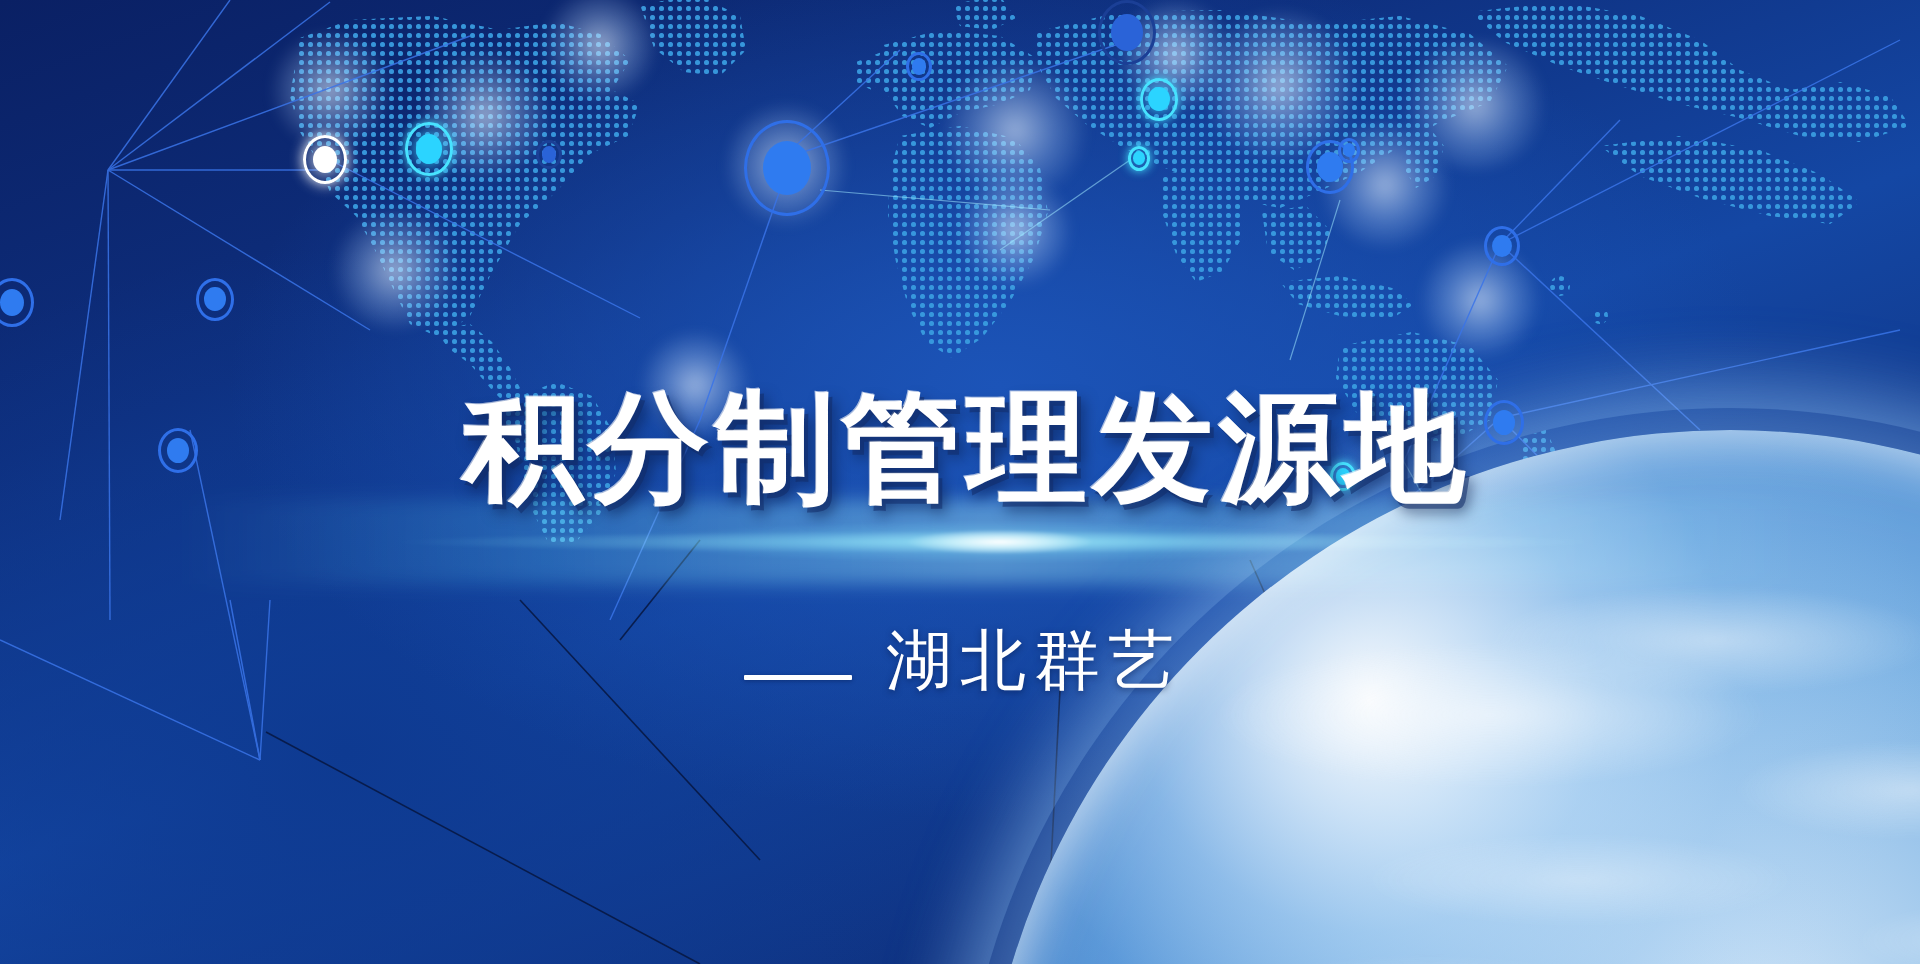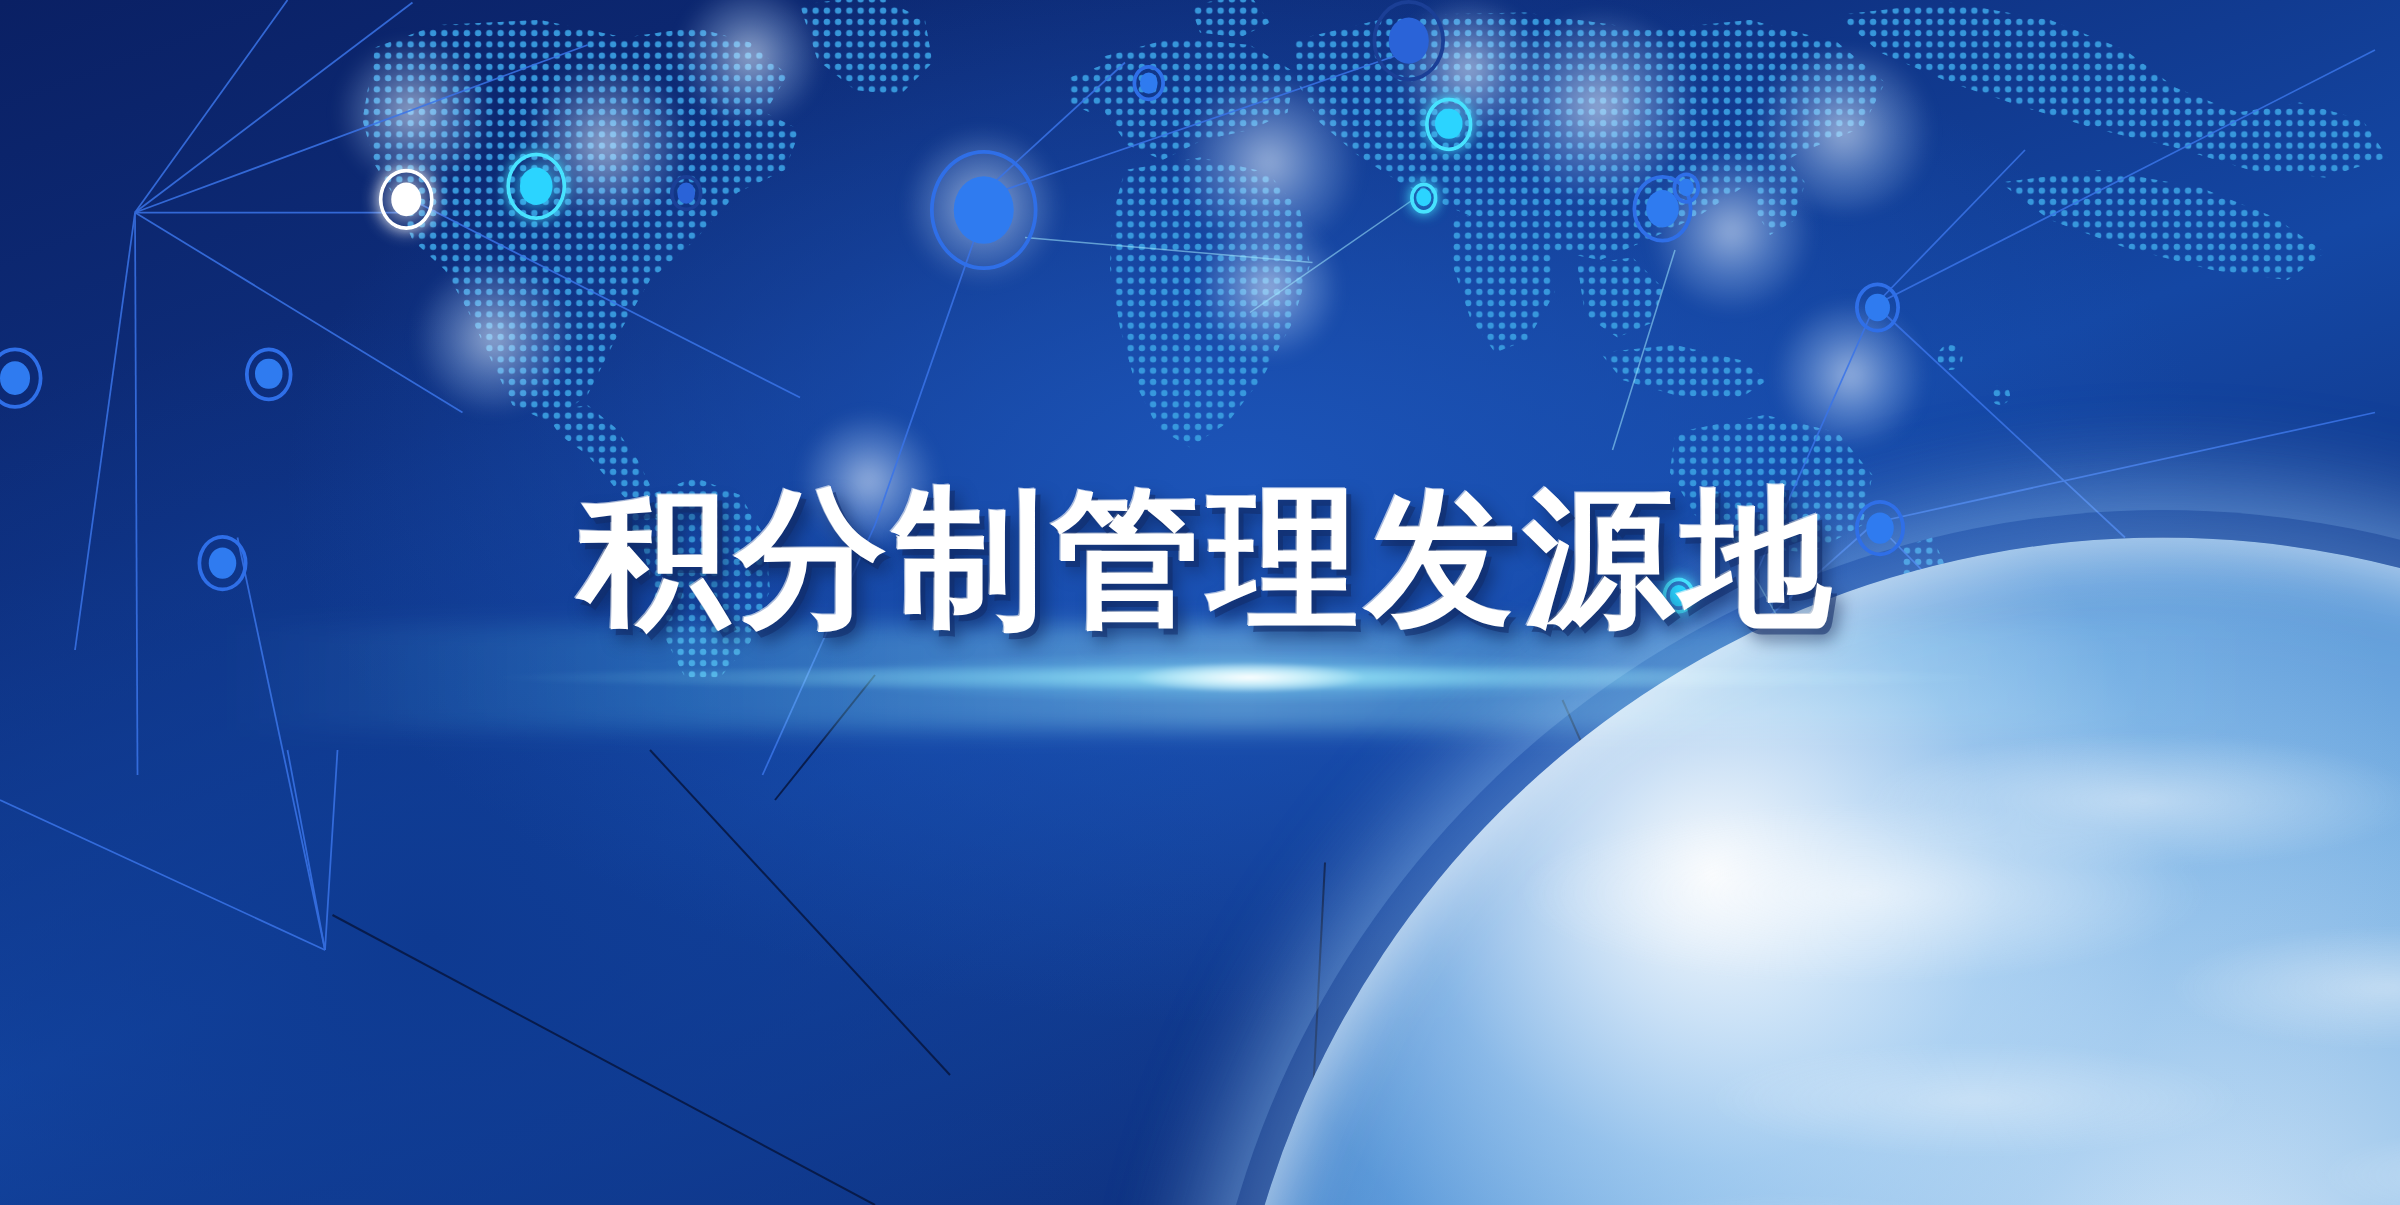--- a/index.html
+++ b/index.html
@@ -381,15 +381,19 @@
       <div class="node cyan" style="left: 1330px; top: 462px; width: 26px; height: 29.12px;">
         <div class="ring"></div>
         <div class="core"></div>
       </div>
     </div>
 
   <div class="text-block">
     <div class="title-cn">积分制管理发源地</div>
 
 
+    <div class="brand-row">
+      <span class="brand-dash"></span>
+      <span class="brand-cn">湖北群艺</span>
+    </div>
   </div>
 
 </div>
 
 </body></html>

